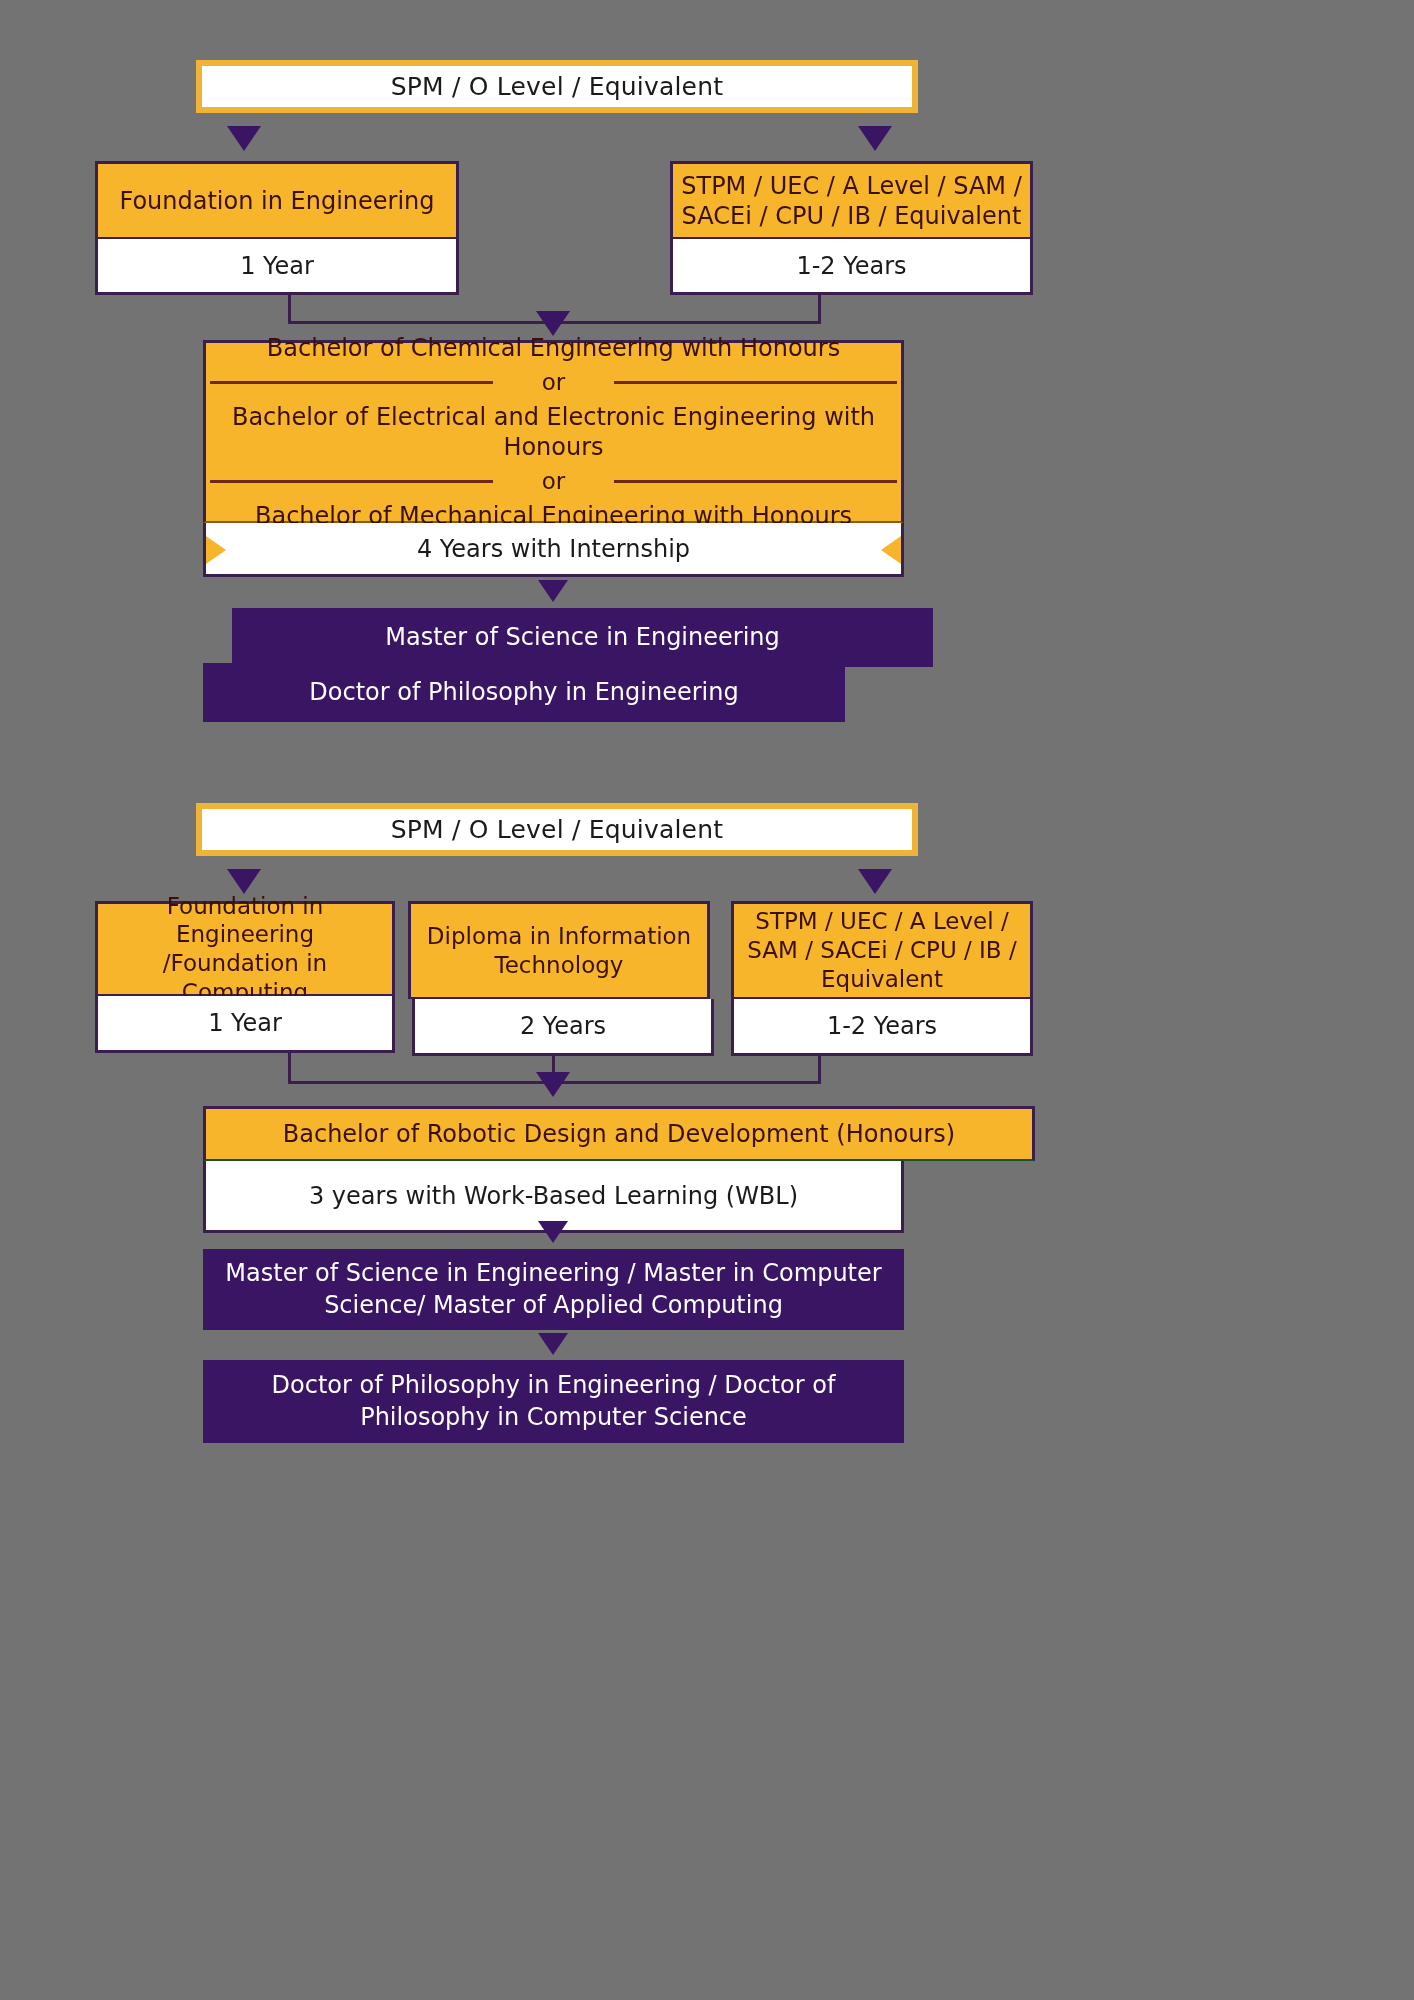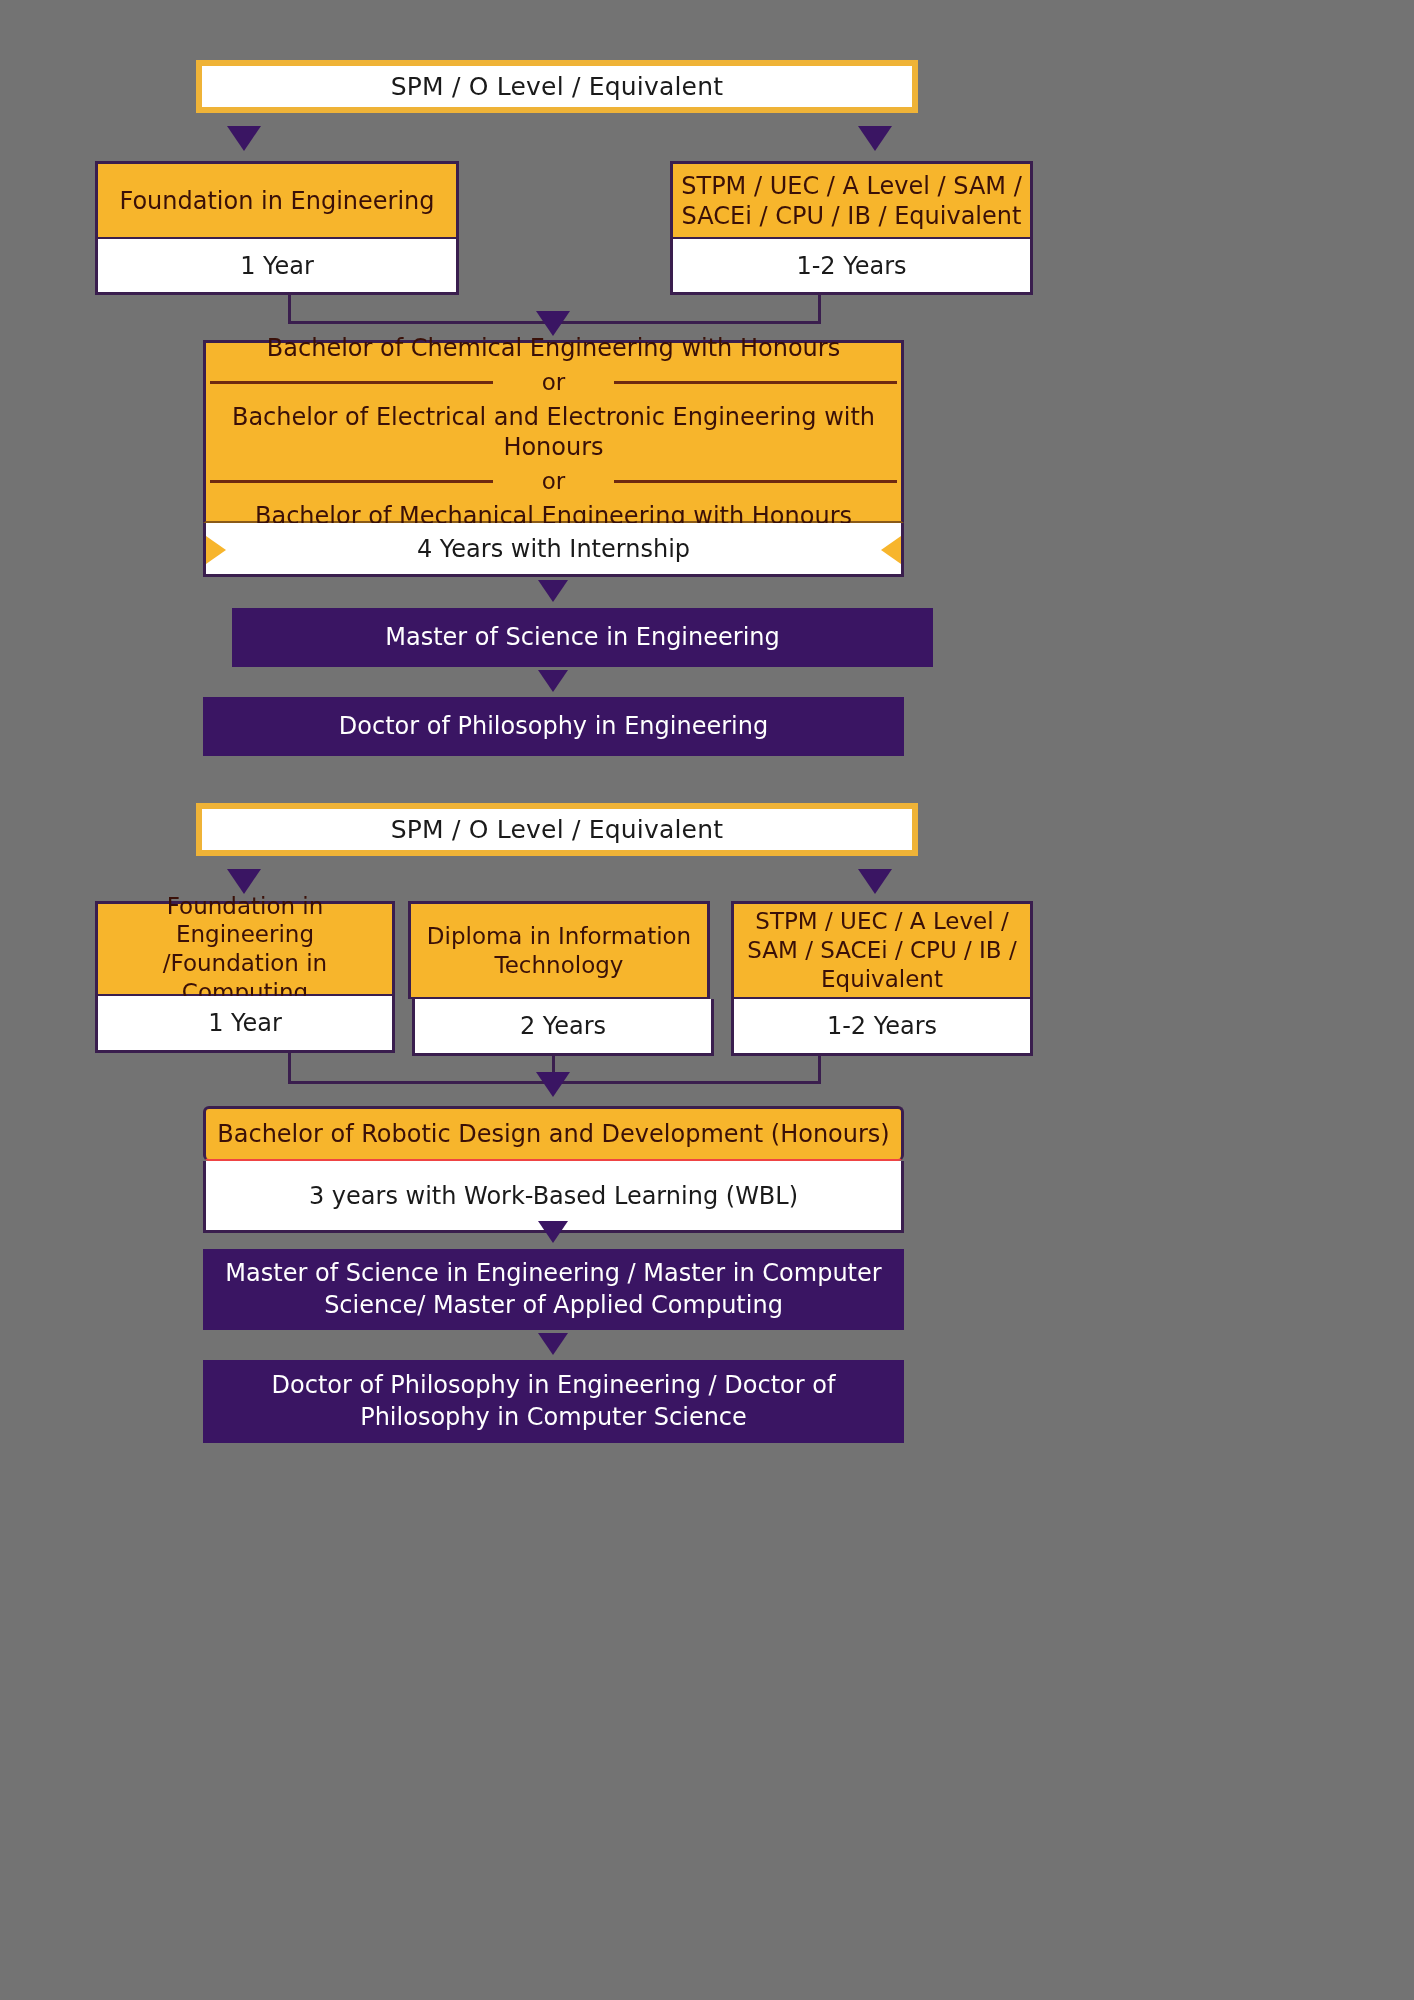--- a/index.html
+++ b/index.html
@@ -195,21 +195,21 @@
   <div class="abs arrow-left-yellow" style="left:881px; top:536px;"></div>
 
   <div class="abs arrow-down sm" style="left:538px; top:580px;"></div>
 
   <div class="abs purple-bar" style="left:203px; top:608px; width:701px; height:59px;margin-left:29px;">
     <span>Master of Science in Engineering</span>
   </div>
 
   <div class="abs arrow-down sm" style="left:538px; top:670px;"></div>
 
-  <div class="abs purple-bar" style="left:203px; top:697px; width:701px; height:59px;">
+  <div class="abs purple-bar" style="left:203px; top:663px; width:642px; height:59px;">
     <span>Doctor of Philosophy in Engineering</span>
   </div>
 
   <div class="abs spm-box" style="left:196px; top:803px; width:722px; height:53px;">
     <span>SPM / O Level / Equivalent</span>
   </div>
 
   <div class="abs arrow-down" style="left:227px; top:869px;"></div>
   <div class="abs arrow-down" style="left:858px; top:869px;"></div>
 
@@ -233,21 +233,21 @@
   <div class="abs white-cell" style="left:731px; top:999px; width:302px; height:57px;">
     <span>1-2 Years</span>
   </div>
 
   <div class="abs vline" style="left:288px; top:1053px; height:30px;"></div>
   <div class="abs vline" style="left:552px; top:1056px; height:27px;"></div>
   <div class="abs vline" style="left:818px; top:1056px; height:27px;"></div>
   <div class="abs hline" style="left:288px; top:1081px; width:533px;"></div>
   <div class="abs arrow-down" style="left:536px; top:1072px;"></div>
 
-  <div class="abs orange-head" style="left:203px; top:1106px; width:701px; height:55px; border-bottom:2px solid #ef4444;border-radius:6px;">
+  <div class="abs orange-head" style="left:203px; top:1106px; width:832px; height:55px; border-bottom:2px solid #14532d;">
     <span>Bachelor of Robotic Design and Development (Honours)</span>
   </div>
   <div class="abs white-cell" style="left:203px; top:1161px; width:701px; height:72px;">
     <span>3 years with Work-Based Learning (WBL)</span>
   </div>
 
   <div class="abs arrow-down sm" style="left:538px; top:1221px;"></div>
 
   <div class="abs purple-bar" style="left:203px; top:1249px; width:701px; height:81px;">
     <span>Master of Science in Engineering / Master in Computer Science/ Master of Applied Computing</span>

